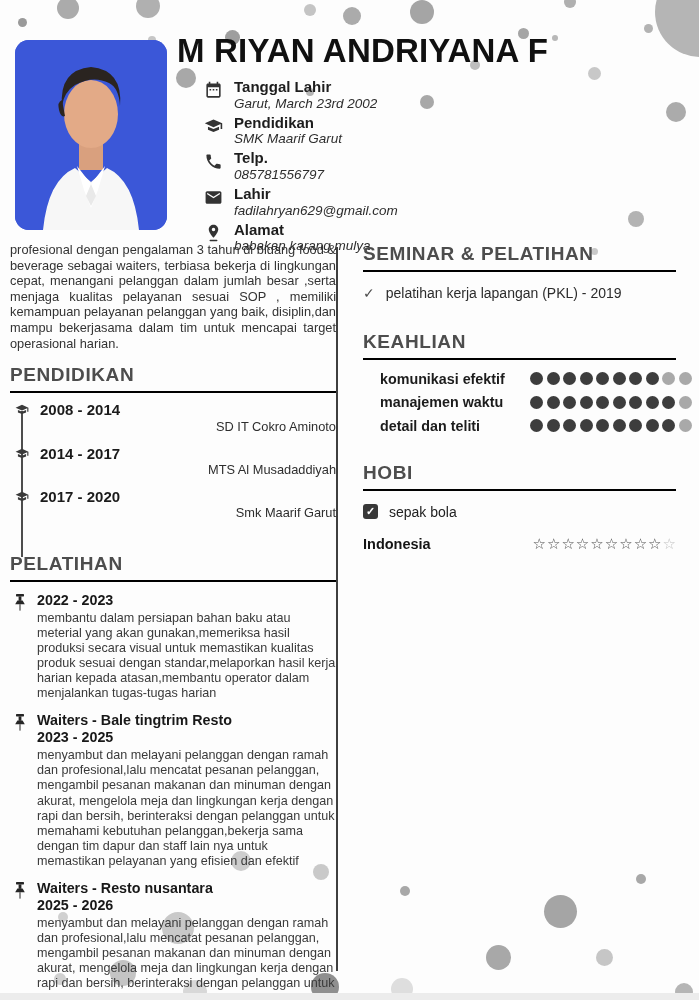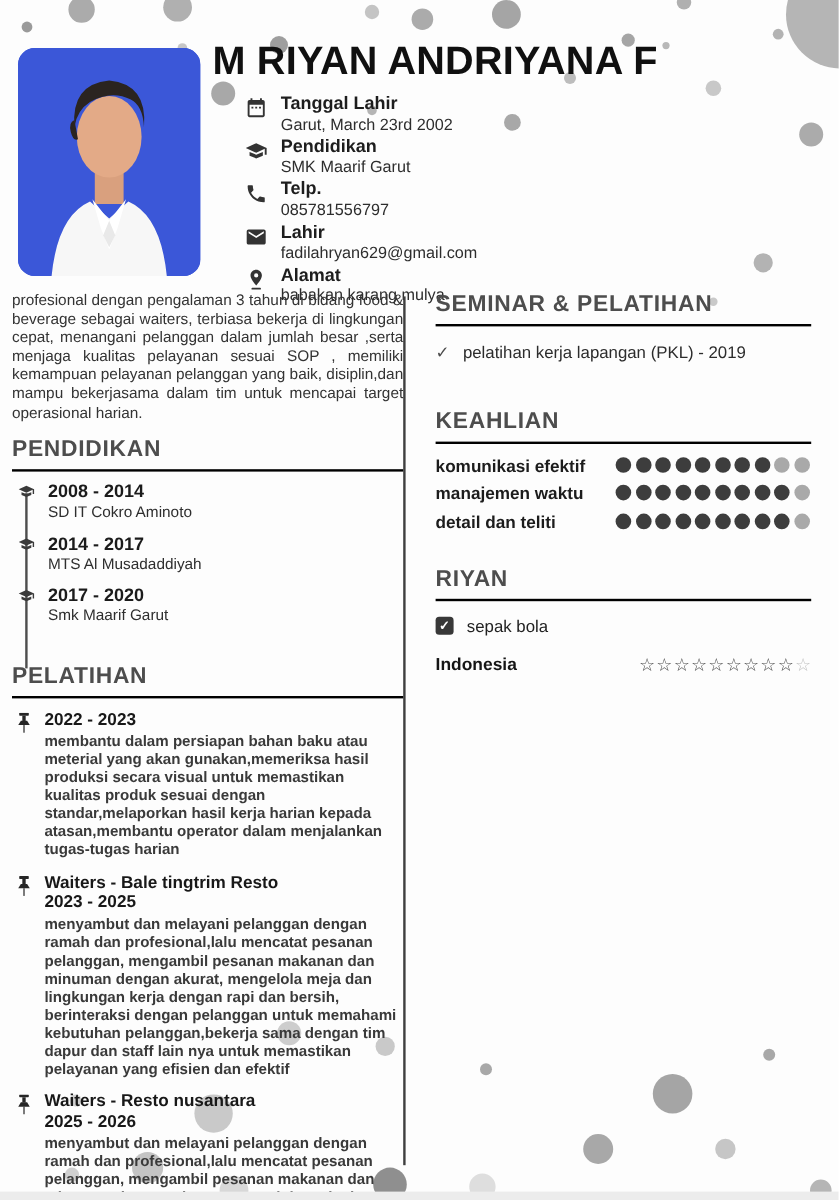--- a/index.html
+++ b/index.html
@@ -22,21 +22,21 @@
   .name {
     position:absolute; left:177px; top:32px;
     font-size:33px; font-weight:bold; color:#101010; letter-spacing:0.2px;
     white-space:nowrap;
   }
   .contact-list { position:absolute; left:204px; top:79px; width:330px; }
   .contact-row { display:flex; gap:11px; margin-bottom:3px; }
   .contact-icon { width:19px; height:19px; flex:0 0 19px; margin-top:2px; color:#333; }
   .contact-icon svg { width:100%; height:100%; display:block; fill:currentColor; }
   .contact-label { font-weight:bold; font-size:15px; color:#1d1d1d; line-height:1.1; }
-  .contact-value { font-size:13.5px; color:#2d2d2d; line-height:1.2; }
+  .contact-value { font-size:13.5px; color:#2d2d2d; line-height:1.2;font-style:italic; }
 
   
   .left-col  { position:absolute; left:10px;  top:242px; width:326px; }
   .right-col { position:absolute; left:363px; top:243px; width:313px; }
   .divider   { position:absolute; left:336px; top:247px; width:2px; height:724px; background:#3f3f3f; }
 
   .section-h {
     font-weight:bold; font-size:19px; color:#4d4d4d; letter-spacing:0.6px;
     border-bottom:2px solid #000000; padding-bottom:5px;
   }
@@ -49,38 +49,38 @@
   
   .edu-list { position:relative; margin-top:8px; margin-left:4px; padding-bottom:4px; }
   .edu-list::before {
     content:""; position:absolute; left:7px; top:10px; bottom:-22px;
     width:2px; background:#4d4d4d;
   }
   .edu-item { position:relative; padding-left:26px; margin-bottom:10px; }
   .edu-cap { position:absolute; left:-1px; top:2px; width:18px; height:14px; color:#3a3a3a; }
   .edu-cap svg { width:100%; height:100%; display:block; fill:currentColor; }
   .edu-years  { font-weight:bold; font-size:15px; color:#1b1b1b; line-height:1.15; }
-  .edu-school { font-size:12.8px; color:#2e2e2e; line-height:1.25; }
+  .edu-school { font-size:12.8px; color:#2e2e2e; line-height:1.25;text-align:right; }
 
   
   .exp-section-h { margin-top:18px; }
   .exp-list { margin-top:10px; }
   .exp-item { position:relative; padding-left:27px; margin-bottom:11px; }
   .exp-pin { position:absolute; left:3px; top:2px; width:14px; height:17px; color:#262626; }
   .exp-pin svg { width:100%; height:100%; display:block; fill:currentColor; }
   .exp-role, .exp-years { font-weight:bold; font-size:14.3px; color:#181818; line-height:1.18; }
-  .exp-desc { font-size:12.6px; color:#3a3a3a; line-height:1.2; margin-top:2px;font-weight:bold; }
+  .exp-desc { font-size:12.6px; color:#3a3a3a; line-height:1.2; margin-top:2px; }
 
   
   .seminar-item { display:flex; gap:11px; margin-top:13px; font-size:14px; color:#2c2c2c; }
   .check-icon { color:#4c4c4c; font-size:14px; line-height:1.2; }
 
-  .skills-section-h { margin-top:39px; }
+  .skills-section-h { margin-top:29px; }
   .skill-list { margin-top:11px; }
-  .skill-row { display:flex; align-items:flex-start; margin-bottom:7.5px; }
+  .skill-row { display:flex; align-items:center; margin-bottom:7.5px;margin-left:17px; }
   .skill-name { flex:0 0 150px; font-weight:bold; font-size:14.3px; color:#1c1c1c; }
   .skill-dots { display:flex; gap:3.5px; }
   .dot { width:13px; height:13px; border-radius:50%; }
   .dot.filled { background:#3d3d3d; }
   .dot.empty  { background:#a9a9a9; }
   .dot.half   { background:linear-gradient(90deg,#3d3d3d 50%,#a9a9a9 50%); }
 
   .hobby-section-h { margin-top:28px; }
   .hobby-item { display:flex; align-items:center; gap:11px; margin-top:13px; font-size:14px; color:#222; }
   .checkbox {
@@ -348,21 +348,21 @@
               <span class="dot filled"></span>
               <span class="dot filled"></span>
               <span class="dot filled"></span>
               <span class="dot filled"></span>
               <span class="dot filled"></span>
               <span class="dot empty"></span>
             </div>
           </div>
         </div>
 
-      <div class="section-h hobby-section-h">RIYAN</div>
+      <div class="section-h hobby-section-h">HOBI</div>
       <div id="hobby-list">
           <div class="hobby-item">
             <span class="checkbox">✓</span>
             <span>sepak bola</span>
           </div>
         </div>
 
       <div id="lang-list">
           <div class="lang-row">
             <div class="lang-name">Indonesia</div>

